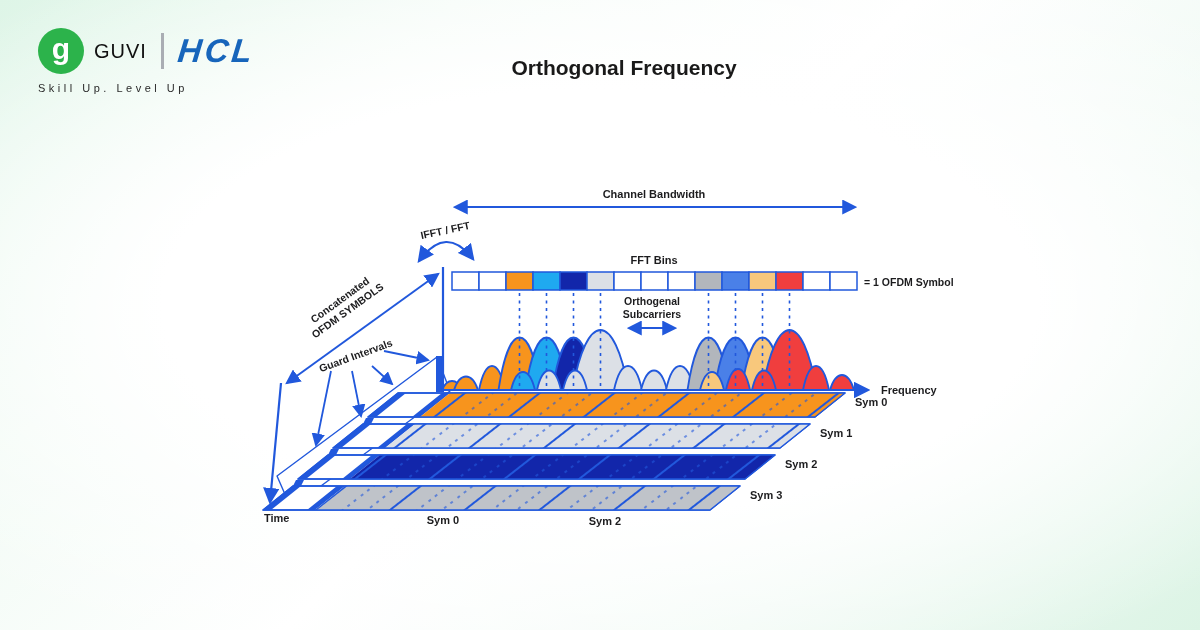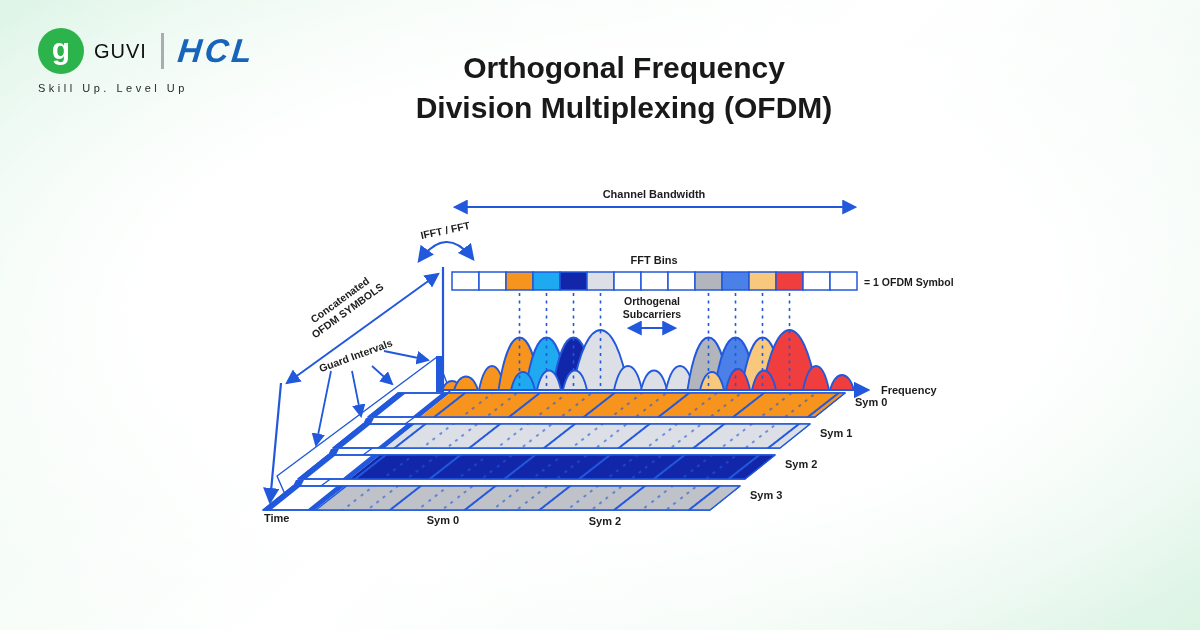--- a/index.html
+++ b/index.html
@@ -13,21 +13,21 @@
   
   .brand{position:absolute;left:38px;top:28px;}
   .brand-row{display:flex;align-items:center;}
   .guvi-circle{width:46px;height:46px;border-radius:50%;background:#2CB34B;display:flex;align-items:center;justify-content:center;}
   .guvi-circle span{color:#fff;font-weight:700;font-size:30px;line-height:1;transform:translateY(-2px);}
   .guvi-word{font-size:20px;font-weight:400;color:#101010;margin-left:10px;letter-spacing:1px;}
   .brand-divider{width:3px;height:36px;background:#a9adb3;margin:0 14px;}
   .hcl-word{font-size:33px;font-weight:800;font-style:italic;color:#1765BB;letter-spacing:3px;transform:skewX(-6deg);}
   .tagline{margin-top:8px;font-size:11px;font-weight:400;letter-spacing:3.5px;color:#2a2a2a;}
   .title{position:absolute;left:624px;top:48px;transform:translateX(-50%);text-align:center;
-         font-size:30px;line-height:40px;font-weight:800;color:#191919;white-space:nowrap;}
+         font-size:21px;line-height:40px;font-weight:800;color:#191919;white-space:nowrap;}
   
   .diagram{position:absolute;left:0;top:0;}
   .ln{stroke:#2158DC;fill:none;}
   .ah{fill:#2158DC;}
   .shape{stroke:#2158DC;stroke-width:1.8;stroke-linejoin:round;}
   .thin{stroke:#2158DC;stroke-width:1.4;stroke-linejoin:round;}
   .t{font:700 11px "Liberation Sans",sans-serif;fill:#1c1c1e;}
   .ts{font:700 10.5px "Liberation Sans",sans-serif;fill:#1c1c1e;}
   .dash{stroke:#2158DC;stroke-width:1.6;stroke-dasharray:3 4.5;fill:none;}
 </style>
@@ -43,21 +43,20 @@
       </div>
       <div class="guvi-word">GUVI</div>
       <div class="brand-divider"></div>
       <div class="hcl-word">HCL</div>
     </div>
     <div class="tagline">Skill Up. Level Up</div>
   </div>
 
   <div class="title">
     <div>Orthogonal Frequency</div>
-    <div>Division Multiplexing (OFDM)</div>
   </div>
 
   <svg class="diagram" width="1200" height="630" viewBox="0 0 1200 630">
     <defs>
       <marker id="ah" viewBox="0 0 10 10" refX="8.5" refY="5" markerWidth="7.5" markerHeight="7.5" orient="auto-start-reverse">
         <path class="ah" d="M0,0 L10,5 L0,10 z"></path>
       </marker>
       <pattern id="hatch" width="46" height="25" patternUnits="userSpaceOnUse" patternTransform="rotate(52)">
         <line x1="44" y1="-6" x2="44" y2="31" stroke="#2158DC" stroke-width="2"></line>
         <line x1="15" y1="-6" x2="15" y2="31" stroke="#2158DC" stroke-width="1.2" stroke-dasharray="3 5"></line>

